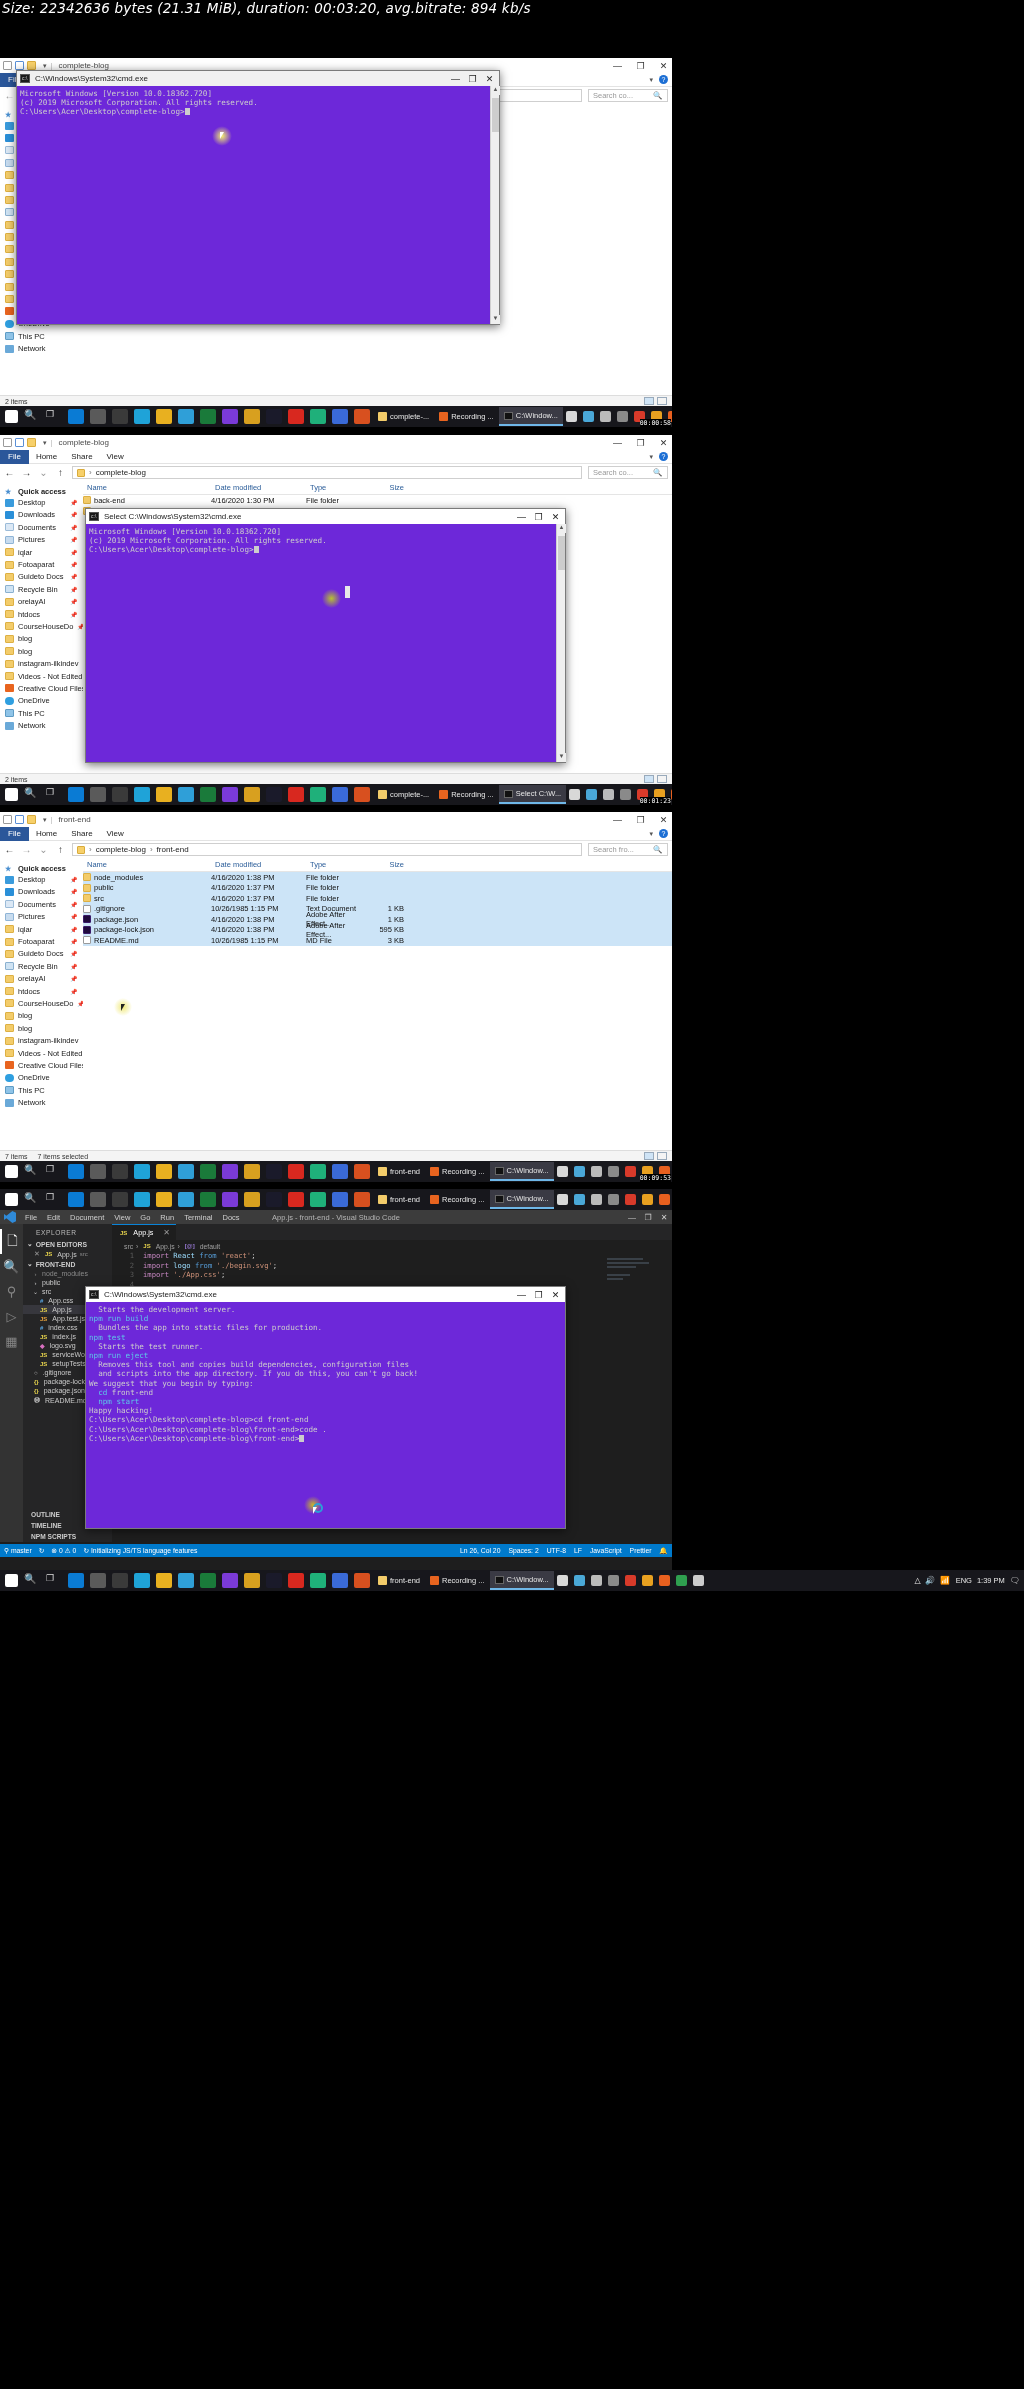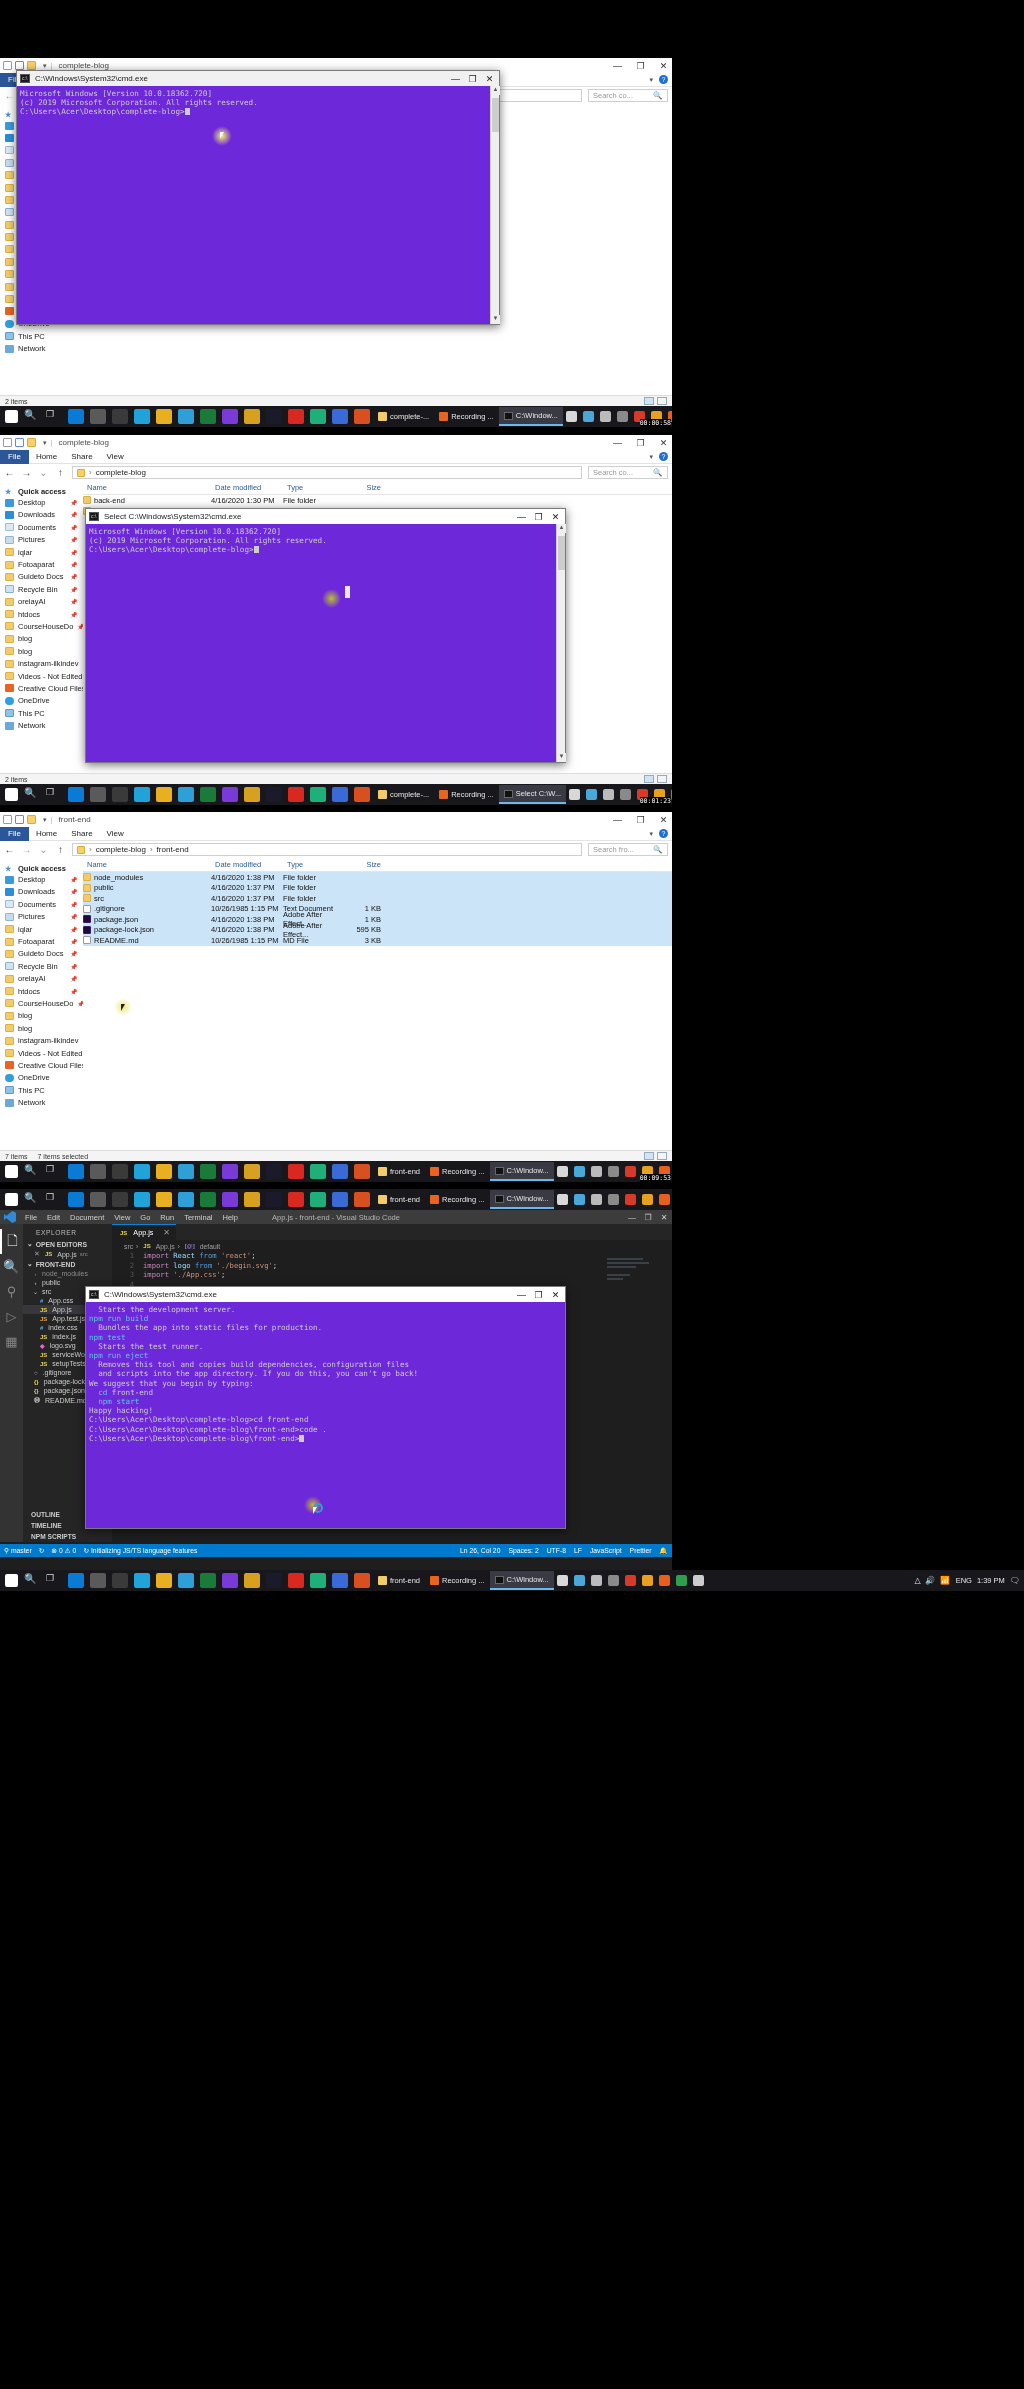--- a/index.html
+++ b/index.html
@@ -67,21 +67,21 @@
   .ic.cc { background:#e8641f; }
   .ic.cloud { background:#2f9fe0; border-radius:4px; }
   .ic.pc { background:#8fc4e8; border:1px solid #5e9cc5; }
   .ic.net { background:#6aa9d8; }
   .sd.group { font-weight:bold; padding-top:3px; }
 
   .exp-main { flex:1; background:#fff; }
   .colhead { display:flex; font-size:7.5px; color:#2b5d99; height:14px;
      align-items:center; border-bottom:1px solid #e5e5e5; }
   .colhead div { padding-left:4px; }
-  .c-name { width:128px; } .c-date { width:72px; } .c-type { width:58px; } .c-size { width:46px; text-align:right; padding-right:6px;}
+  .c-name { width:128px; } .c-date { width:72px; } .c-type { width:58px;margin-left:23px; } .c-size { width:46px; text-align:right; padding-right:6px;}
   .frow { display:flex; font-size:7.5px; color:#111; height:10.5px; align-items:center; }
   .frow.sel { background:#cce4f7; }
   .frow .c-name { display:flex; align-items:center; gap:3px; }
   .fic { width:8px; height:8px; border-radius:1px; flex:none; }
   .fic.folder { background:#f3cc6a; border:1px solid #ddb043; }
   .fic.txt { background:#fff; border:1px solid #9a9a9a; }
   .fic.ae { background:#1f0a3c; border:1px solid #3a1a6a; }
   .fic.md { background:#fff; border:1px solid #9a9a9a; }
   .exp-status { height:11px; background:#f4f4f4; border-top:1px solid #ddd;
       font-size:7px; color:#333; display:flex; align-items:center; padding:0 5px;
@@ -164,20 +164,21 @@
   .vs-bottom div { padding:2px 0 2px 8px; font-weight:bold; }
   .vs-status { position:absolute; left:0; bottom:0; width:672px; height:13px;
      background:#007acc; display:flex; align-items:center; font-size:6.8px; color:#fff;
      padding:0 4px; gap:7px; }
   .vs-status .right { margin-left:auto; display:flex; gap:8px; }
 </style>
 </head>
 <body>
 
 <div class="meta">
+  <div>Size: 22342636 bytes (21.31 MiB), duration: 00:03:20, avg.bitrate: 894 kb/s</div>
 </div>
 
 <div class="panel" style="top:58px; height:369px;">
   <div class="exp-titlebar">
     <span class="qa-ico doc"></span>
     <span class="qa-ico chk"></span>
     <span class="qa-ico f"></span>
     <span style="font-size:7px;color:#555;margin:0 4px;">▾</span>
     <span style="color:#bbb;">|</span>
     <span class="tb-title">complete-blog</span>
@@ -922,21 +923,21 @@
   <div style="position:absolute;top:21px;left:0;width:672px;height:347px;background:#1e1e1e;">
     <div class="vs-menu">
       <span class="vs-logo" style="display:inline-block;background:#2f8ad8;clip-path:polygon(70% 0,100% 15%,100% 85%,70% 100%,20% 60%,0 75%,0 25%,20% 40%);"></span>
       <span class="mi">File</span>
       <span class="mi">Edit</span>
       <span class="mi">Document</span>
       <span class="mi">View</span>
       <span class="mi">Go</span>
       <span class="mi">Run</span>
       <span class="mi">Terminal</span>
-      <span class="mi">Help</span>
+      <span class="mi">Docs</span>
       <span class="vs-title">App.js - front-end - Visual Studio Code</span>
       <span class="vs-wb">
         <span>—</span>
         <span>❐</span>
         <span>✕</span>
       </span>
     </div>
 
     <div class="vs-body" style="height:318px;">
       <div class="vs-rail">

